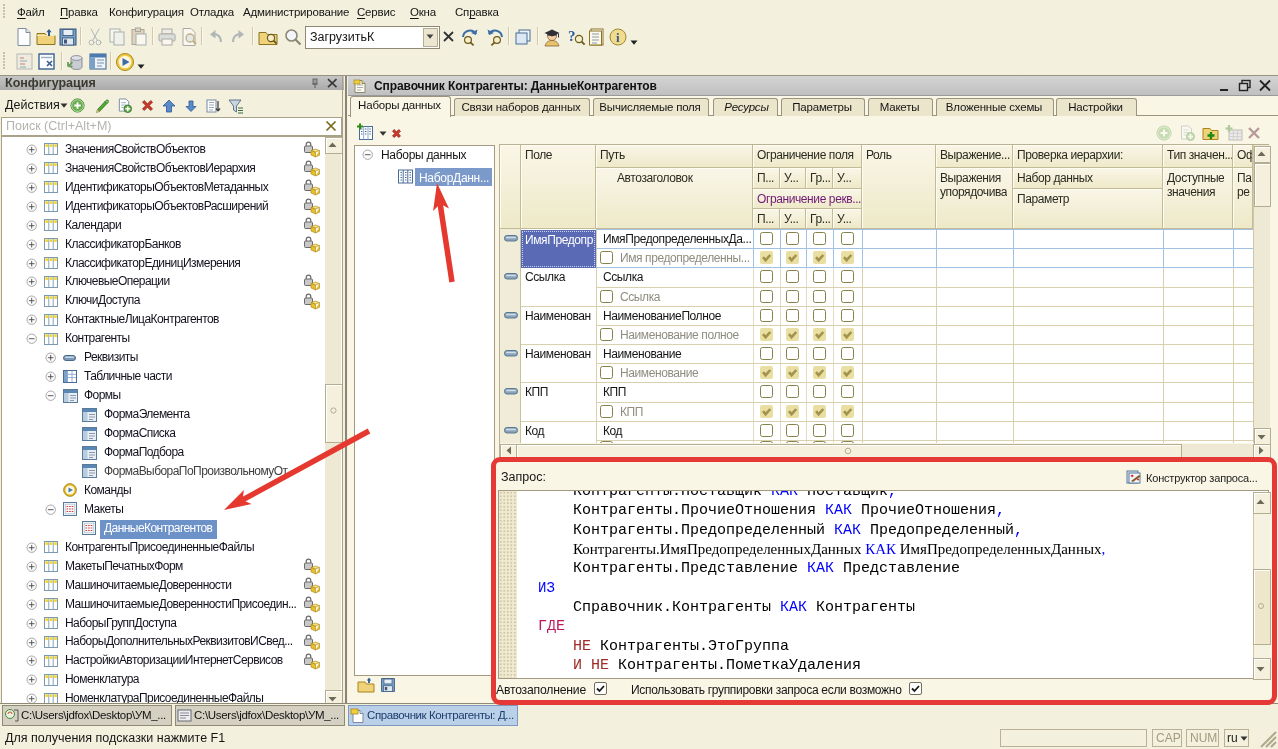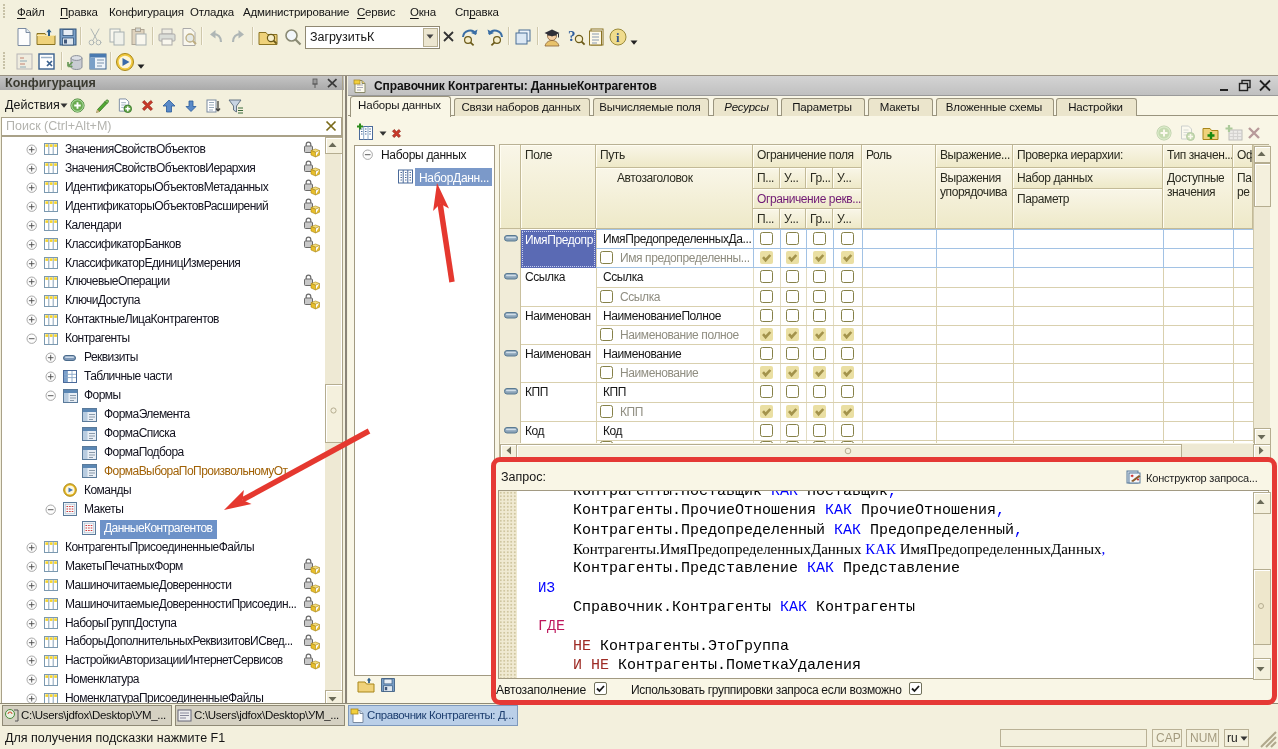--- a/index.html
+++ b/index.html
@@ -515,21 +515,21 @@
     <rect x="1" y="4" width="4.5" height="9" fill="#b8cce0"></rect>
     <path d="M7 6.5h6M7 9h6M7 11.5h4" stroke="#8a9aaa" stroke-width="1"></path>
   </svg>
 <div class="a" style="left:104px;top:445px;white-space:nowrap;font-size:12px;letter-spacing:-0.55px;color:#12121e;">ФормаПодбора</div>
 <svg class="a" style="left:82px;top:464px;" width="15" height="14" viewBox="0 0 15 14">
     <rect x=".5" y=".5" width="14" height="13" fill="#e8eef5" stroke="#5a7a9a"></rect>
     <rect x="1" y="1" width="13" height="3" fill="#5b87b4"></rect>
     <rect x="1" y="4" width="4.5" height="9" fill="#b8cce0"></rect>
     <path d="M7 6.5h6M7 9h6M7 11.5h4" stroke="#8a9aaa" stroke-width="1"></path>
   </svg>
-<div class="a" style="left:104px;top:464px;white-space:nowrap;font-size:12px;letter-spacing:-0.55px;color:#a16207;">ФормаВыбораПоПроизвольномуОт</div>
+<div class="a" style="left:104px;top:464px;white-space:nowrap;font-size:12px;letter-spacing:-0.55px;color:#404040;">ФормаВыбораПоПроизвольномуОт</div>
 <svg class="a" style="left:63px;top:483px;" width="14" height="14" viewBox="0 0 14 14">
     <circle cx="7" cy="7" r="6.3" fill="#e8b820" stroke="#a8861a"></circle>
     <circle cx="7" cy="7" r="4.6" fill="#fdf8e0"></circle>
     <path d="M5.5 4.5l4.5 2.5-4.5 2.5z" fill="#4a7ab8"></path>
   </svg>
 <div class="a" style="left:84px;top:483px;white-space:nowrap;font-size:12px;letter-spacing:-0.55px;color:#12121e;">Команды</div>
 <svg class="a" style="left:45px;top:504px;" width="12" height="12" viewBox="0 0 12 12">
     <g transform="translate(5.7,5.7)">
       <circle r="4.7" fill="#fdfdfd" stroke="#9e9e9e" stroke-width=".9"></circle>
       <path d="M-2.8 0h5.6" stroke="#4a4a4a" stroke-width=".9"></path>

